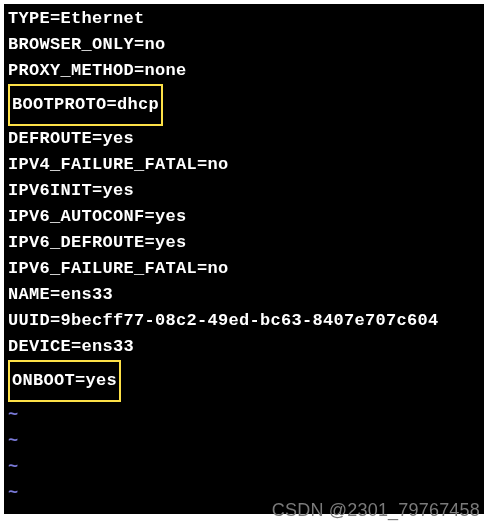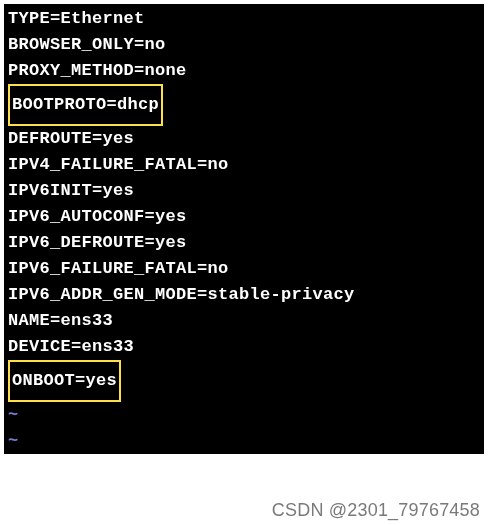--- a/index.html
+++ b/index.html
@@ -12,21 +12,21 @@
       height: 525px;
       background: #ffffff;
       font-family: "Courier New", Courier, monospace;
       position: relative;
       overflow: hidden;
     }
     .terminal {
       background: #000000;
       color: #ffffff;
       width: 480px;
-      height: 450px;
+      height: 510px;
       margin: 4px 4px 4px 4px;
       padding: 2px 4px;
       font-size: 17px;
       line-height: 26px;
       font-weight: bold;
       letter-spacing: 0.3px;
       overflow: hidden;
     }
     .line {
       white-space: pre;
@@ -61,22 +61,22 @@
       <div class="line">TYPE=Ethernet</div>
       <div class="line">BROWSER_ONLY=no</div>
       <div class="line">PROXY_METHOD=none</div>
       <div class="line"><span class="highlight">BOOTPROTO=dhcp</span></div>
       <div class="line">DEFROUTE=yes</div>
       <div class="line">IPV4_FAILURE_FATAL=no</div>
       <div class="line">IPV6INIT=yes</div>
       <div class="line">IPV6_AUTOCONF=yes</div>
       <div class="line">IPV6_DEFROUTE=yes</div>
       <div class="line">IPV6_FAILURE_FATAL=no</div>
-      <div class="line">IPV6_ADDR_GEN_MODE=stable-privacy</div>
       <div class="line">NAME=ens33</div>
+      <div class="line">UUID=9becff77-08c2-49ed-bc63-8407e707c604</div>
       <div class="line">DEVICE=ens33</div>
       <div class="line"><span class="highlight">ONBOOT=yes</span></div>
     </div>
   <div id="tilde-lines">
       <div class="line tilde">~</div>
       <div class="line tilde">~</div>
       <div class="line tilde">~</div>
       <div class="line tilde">~</div>
       <div class="line tilde">~</div>
     </div>

